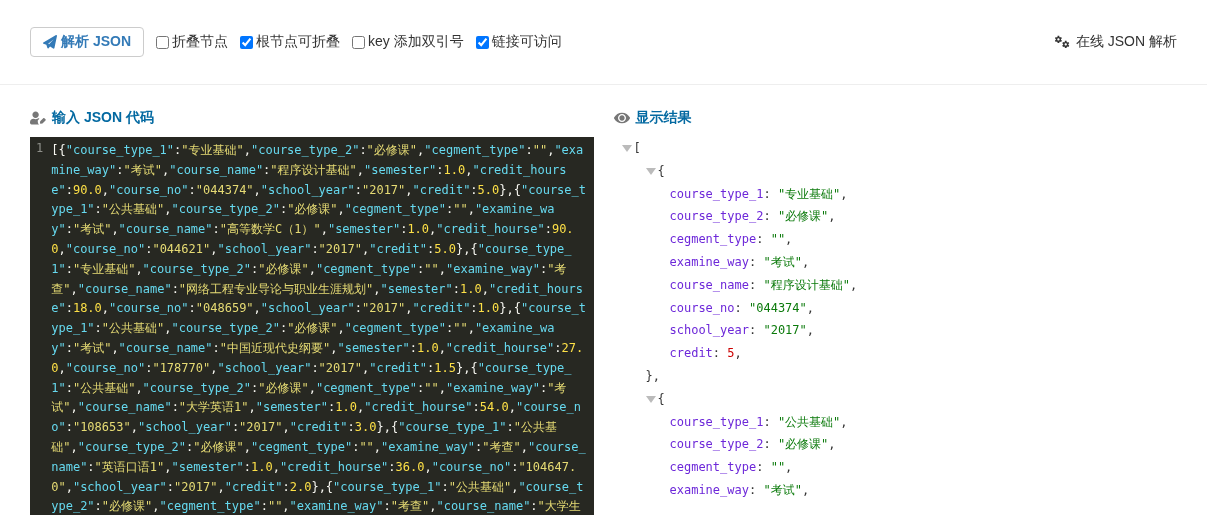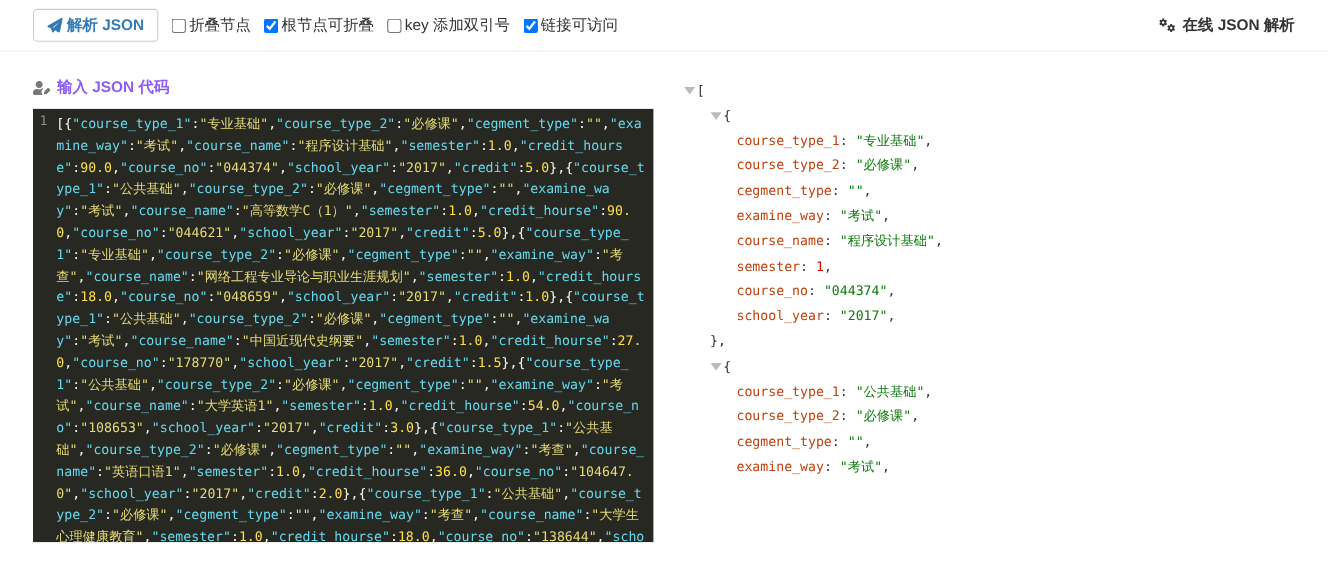--- a/index.html
+++ b/index.html
@@ -8,21 +8,21 @@
     font-family: "Helvetica Neue", Helvetica, Arial, "Microsoft YaHei", sans-serif;
     font-size: 14px;
     color: #333;
     background: #fff;
   }
 
   
   .toolbar {
     display: flex;
     align-items: center;
-    padding: 8px 30px;
+    padding: 27px 30px;
     border-bottom: 1px solid #eee;
   }
   .btn-parse {
     display: inline-flex;
     align-items: center;
     gap: 4px;
     color: #337ab7;
     background: #fff;
     border: 1px solid #ccc;
     border-radius: 4px;
@@ -37,41 +37,41 @@
     font-size: 14px;
     cursor: pointer;
     user-select: none;
   }
   .toolbar input[type="checkbox"] { margin-right: 3px; vertical-align: middle; }
   .toolbar-spacer { flex: 1; }
   .toolbar-right {
     display: inline-flex;
     align-items: center;
     gap: 6px;
-    font-weight: 700;
+    font-weight: 400;
     justify-content: space-between;
   }
   .toolbar-right svg { width: 16px; height: 16px; fill: #333; }
 
   
   .columns {
     display: flex;
     align-items: stretch;
     gap: 20px;
     padding: 24px 30px 0 30px;
   }
   .panel-left, .panel-right {
     flex: 1 1 50%;
     min-width: 0;
   }
   .panel-header {
     display: flex;
     align-items: center;
     gap: 6px;
-    color: #8b5cf6;
+    color: #0369a1;
     font-weight: 700;
     margin-bottom: 10px;
   }
   .panel-header svg { width: 16px; height: 16px; fill: #777; }
 
   
   .editor {
     background: #272822;
     color: #f8f8f2;
     font-family: Consolas, Menlo, monospace;
@@ -116,21 +116,21 @@
     border-left: 5px solid transparent;
     border-right: 5px solid transparent;
     border-top: 7px solid #bbb;
     margin-right: 2px;
     vertical-align: middle;
     cursor: pointer;
   }
   .v-ind-0 { margin-left: 0px; }
   .v-ind-1 { margin-left: 24px; }
   .v-ind-2 { margin-left: 48px; }
-  .v-key   { color: #c2410c; } 
+  .v-key   { color: #6d28d9; } 
   .v-colon { color: #333; }
   .v-str   { color: #0b7a0b; } 
   .v-num   { color: #cc0000; } 
   .v-brace { color: #333; }
   .v-line  { white-space: nowrap; }
 </style>
 </head>
 <body>
 
 <div class="toolbar">
@@ -159,31 +159,37 @@
         </svg>
       <span>输入 JSON 代码</span>
     </div>
     <div class="editor">
       <div class="gutter">1</div>
       <div class="code" id="code-host"><span class="punct">[</span><span class="punct">{</span><span class="key">"course_type_1"</span><span class="punct">:</span><span class="str">"专业基础"</span><span class="punct">,</span><span class="key">"course_type_2"</span><span class="punct">:</span><span class="str">"必修课"</span><span class="punct">,</span><span class="key">"cegment_type"</span><span class="punct">:</span><span class="str">""</span><span class="punct">,</span><span class="key">"examine_way"</span><span class="punct">:</span><span class="str">"考试"</span><span class="punct">,</span><span class="key">"course_name"</span><span class="punct">:</span><span class="str">"程序设计基础"</span><span class="punct">,</span><span class="key">"semester"</span><span class="punct">:</span><span class="num">1.0</span><span class="punct">,</span><span class="key">"credit_hourse"</span><span class="punct">:</span><span class="num">90.0</span><span class="punct">,</span><span class="key">"course_no"</span><span class="punct">:</span><span class="str">"044374"</span><span class="punct">,</span><span class="key">"school_year"</span><span class="punct">:</span><span class="str">"2017"</span><span class="punct">,</span><span class="key">"credit"</span><span class="punct">:</span><span class="num">5.0</span><span class="punct">}</span><span class="punct">,</span><span class="punct">{</span><span class="key">"course_type_1"</span><span class="punct">:</span><span class="str">"公共基础"</span><span class="punct">,</span><span class="key">"course_type_2"</span><span class="punct">:</span><span class="str">"必修课"</span><span class="punct">,</span><span class="key">"cegment_type"</span><span class="punct">:</span><span class="str">""</span><span class="punct">,</span><span class="key">"examine_way"</span><span class="punct">:</span><span class="str">"考试"</span><span class="punct">,</span><span class="key">"course_name"</span><span class="punct">:</span><span class="str">"高等数学C（1）"</span><span class="punct">,</span><span class="key">"semester"</span><span class="punct">:</span><span class="num">1.0</span><span class="punct">,</span><span class="key">"credit_hourse"</span><span class="punct">:</span><span class="num">90.0</span><span class="punct">,</span><span class="key">"course_no"</span><span class="punct">:</span><span class="str">"044621"</span><span class="punct">,</span><span class="key">"school_year"</span><span class="punct">:</span><span class="str">"2017"</span><span class="punct">,</span><span class="key">"credit"</span><span class="punct">:</span><span class="num">5.0</span><span class="punct">}</span><span class="punct">,</span><span class="punct">{</span><span class="key">"course_type_1"</span><span class="punct">:</span><span class="str">"专业基础"</span><span class="punct">,</span><span class="key">"course_type_2"</span><span class="punct">:</span><span class="str">"必修课"</span><span class="punct">,</span><span class="key">"cegment_type"</span><span class="punct">:</span><span class="str">""</span><span class="punct">,</span><span class="key">"examine_way"</span><span class="punct">:</span><span class="str">"考查"</span><span class="punct">,</span><span class="key">"course_name"</span><span class="punct">:</span><span class="str">"网络工程专业导论与职业生涯规划"</span><span class="punct">,</span><span class="key">"semester"</span><span class="punct">:</span><span class="num">1.0</span><span class="punct">,</span><span class="key">"credit_hourse"</span><span class="punct">:</span><span class="num">18.0</span><span class="punct">,</span><span class="key">"course_no"</span><span class="punct">:</span><span class="str">"048659"</span><span class="punct">,</span><span class="key">"school_year"</span><span class="punct">:</span><span class="str">"2017"</span><span class="punct">,</span><span class="key">"credit"</span><span class="punct">:</span><span class="num">1.0</span><span class="punct">}</span><span class="punct">,</span><span class="punct">{</span><span class="key">"course_type_1"</span><span class="punct">:</span><span class="str">"公共基础"</span><span class="punct">,</span><span class="key">"course_type_2"</span><span class="punct">:</span><span class="str">"必修课"</span><span class="punct">,</span><span class="key">"cegment_type"</span><span class="punct">:</span><span class="str">""</span><span class="punct">,</span><span class="key">"examine_way"</span><span class="punct">:</span><span class="str">"考试"</span><span class="punct">,</span><span class="key">"course_name"</span><span class="punct">:</span><span class="str">"中国近现代史纲要"</span><span class="punct">,</span><span class="key">"semester"</span><span class="punct">:</span><span class="num">1.0</span><span class="punct">,</span><span class="key">"credit_hourse"</span><span class="punct">:</span><span class="num">27.0</span><span class="punct">,</span><span class="key">"course_no"</span><span class="punct">:</span><span class="str">"178770"</span><span class="punct">,</span><span class="key">"school_year"</span><span class="punct">:</span><span class="str">"2017"</span><span class="punct">,</span><span class="key">"credit"</span><span class="punct">:</span><span class="num">1.5</span><span class="punct">}</span><span class="punct">,</span><span class="punct">{</span><span class="key">"course_type_1"</span><span class="punct">:</span><span class="str">"公共基础"</span><span class="punct">,</span><span class="key">"course_type_2"</span><span class="punct">:</span><span class="str">"必修课"</span><span class="punct">,</span><span class="key">"cegment_type"</span><span class="punct">:</span><span class="str">""</span><span class="punct">,</span><span class="key">"examine_way"</span><span class="punct">:</span><span class="str">"考试"</span><span class="punct">,</span><span class="key">"course_name"</span><span class="punct">:</span><span class="str">"大学英语1"</span><span class="punct">,</span><span class="key">"semester"</span><span class="punct">:</span><span class="num">1.0</span><span class="punct">,</span><span class="key">"credit_hourse"</span><span class="punct">:</span><span class="num">54.0</span><span class="punct">,</span><span class="key">"course_no"</span><span class="punct">:</span><span class="str">"108653"</span><span class="punct">,</span><span class="key">"school_year"</span><span class="punct">:</span><span class="str">"2017"</span><span class="punct">,</span><span class="key">"credit"</span><span class="punct">:</span><span class="num">3.0</span><span class="punct">}</span><span class="punct">,</span><span class="punct">{</span><span class="key">"course_type_1"</span><span class="punct">:</span><span class="str">"公共基础"</span><span class="punct">,</span><span class="key">"course_type_2"</span><span class="punct">:</span><span class="str">"必修课"</span><span class="punct">,</span><span class="key">"cegment_type"</span><span class="punct">:</span><span class="str">""</span><span class="punct">,</span><span class="key">"examine_way"</span><span class="punct">:</span><span class="str">"考查"</span><span class="punct">,</span><span class="key">"course_name"</span><span class="punct">:</span><span class="str">"英语口语1"</span><span class="punct">,</span><span class="key">"semester"</span><span class="punct">:</span><span class="num">1.0</span><span class="punct">,</span><span class="key">"credit_hourse"</span><span class="punct">:</span><span class="num">36.0</span><span class="punct">,</span><span class="key">"course_no"</span><span class="punct">:</span><span class="str">"104647.0"</span><span class="punct">,</span><span class="key">"school_year"</span><span class="punct">:</span><span class="str">"2017"</span><span class="punct">,</span><span class="key">"credit"</span><span class="punct">:</span><span class="num">2.0</span><span class="punct">}</span><span class="punct">,</span><span class="punct">{</span><span class="key">"course_type_1"</span><span class="punct">:</span><span class="str">"公共基础"</span><span class="punct">,</span><span class="key">"course_type_2"</span><span class="punct">:</span><span class="str">"必修课"</span><span class="punct">,</span><span class="key">"cegment_type"</span><span class="punct">:</span><span class="str">""</span><span class="punct">,</span><span class="key">"examine_way"</span><span class="punct">:</span><span class="str">"考查"</span><span class="punct">,</span><span class="key">"course_name"</span><span class="punct">:</span><span class="str">"大学生心理健康教育"</span><span class="punct">,</span><span class="key">"semester"</span><span class="punct">:</span><span class="num">1.0</span><span class="punct">,</span><span class="key">"credit_hourse"</span><span class="punct">:</span><span class="num">18.0</span><span class="punct">,</span><span class="key">"course_no"</span><span class="punct">:</span><span class="str">"138644"</span><span class="punct">,</span><span class="key">"school_year"</span></div>
     </div>
   </div>
 
   <div class="panel-right">
+    <div class="panel-header">
+      <svg viewBox="0 0 576 512">
+          <path d="M573 241C518 136 411 64 288 64S58 136 3 241c-4 9-4 21 0 30 55 105 162 177 285 177s230-72 285-177c4-9 4-21 0-30zM288 400c-79 0-144-65-144-144s65-144 144-144 144 65 144 144-65 144-144 144zm0-240c-53 0-96 43-96 96s43 96 96 96 96-43 96-96-43-96-96-96z"></path>
+        </svg>
+      <span>显示结果</span>
+    </div>
     <div class="viewer" id="viewer-host">
         <div class="v-line v-ind-0"><span class="v-toggle"></span><span class="v-brace">[</span></div>
         <div class="v-line v-ind-1"><span class="v-toggle"></span><span class="v-brace">{</span></div>
         <div class="v-line v-ind-2"><span class="v-key">course_type_1</span><span class="v-colon">: </span><span class="v-str">"专业基础"</span><span class="v-colon">,</span></div>
         <div class="v-line v-ind-2"><span class="v-key">course_type_2</span><span class="v-colon">: </span><span class="v-str">"必修课"</span><span class="v-colon">,</span></div>
         <div class="v-line v-ind-2"><span class="v-key">cegment_type</span><span class="v-colon">: </span><span class="v-str">""</span><span class="v-colon">,</span></div>
         <div class="v-line v-ind-2"><span class="v-key">examine_way</span><span class="v-colon">: </span><span class="v-str">"考试"</span><span class="v-colon">,</span></div>
         <div class="v-line v-ind-2"><span class="v-key">course_name</span><span class="v-colon">: </span><span class="v-str">"程序设计基础"</span><span class="v-colon">,</span></div>
-        <div class="v-line v-ind-2"><span class="v-key">semester</span><span class="v-colon">: </span><span class="v-num">1</span><span class="v-colon">,</span></div>
         <div class="v-line v-ind-2"><span class="v-key">course_no</span><span class="v-colon">: </span><span class="v-str">"044374"</span><span class="v-colon">,</span></div>
         <div class="v-line v-ind-2"><span class="v-key">school_year</span><span class="v-colon">: </span><span class="v-str">"2017"</span><span class="v-colon">,</span></div>
+        <div class="v-line v-ind-2"><span class="v-key">credit</span><span class="v-colon">: </span><span class="v-num">5</span><span class="v-colon">,</span></div>
         <div class="v-line v-ind-1"><span class="v-brace">},</span></div>
         <div class="v-line v-ind-1"><span class="v-toggle"></span><span class="v-brace">{</span></div>
         <div class="v-line v-ind-2"><span class="v-key">course_type_1</span><span class="v-colon">: </span><span class="v-str">"公共基础"</span><span class="v-colon">,</span></div>
         <div class="v-line v-ind-2"><span class="v-key">course_type_2</span><span class="v-colon">: </span><span class="v-str">"必修课"</span><span class="v-colon">,</span></div>
         <div class="v-line v-ind-2"><span class="v-key">cegment_type</span><span class="v-colon">: </span><span class="v-str">""</span><span class="v-colon">,</span></div>
         <div class="v-line v-ind-2"><span class="v-key">examine_way</span><span class="v-colon">: </span><span class="v-str">"考试"</span><span class="v-colon">,</span></div>
       </div>
   </div>
 </div>
 

